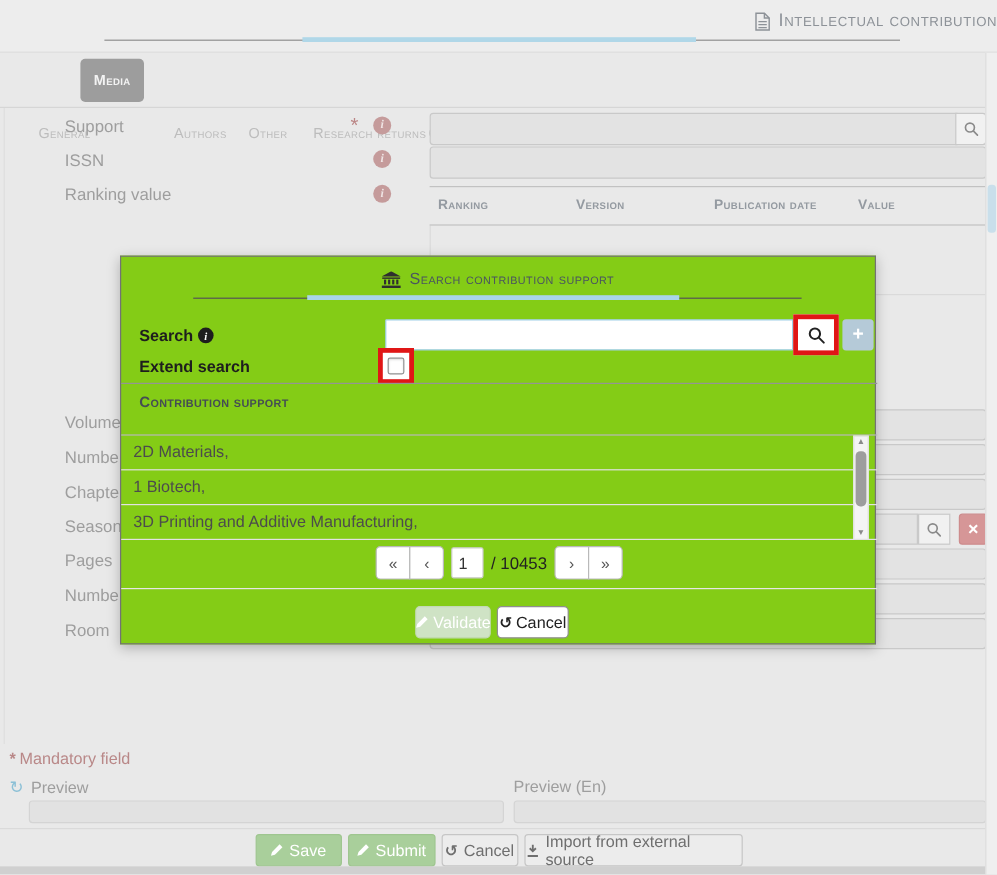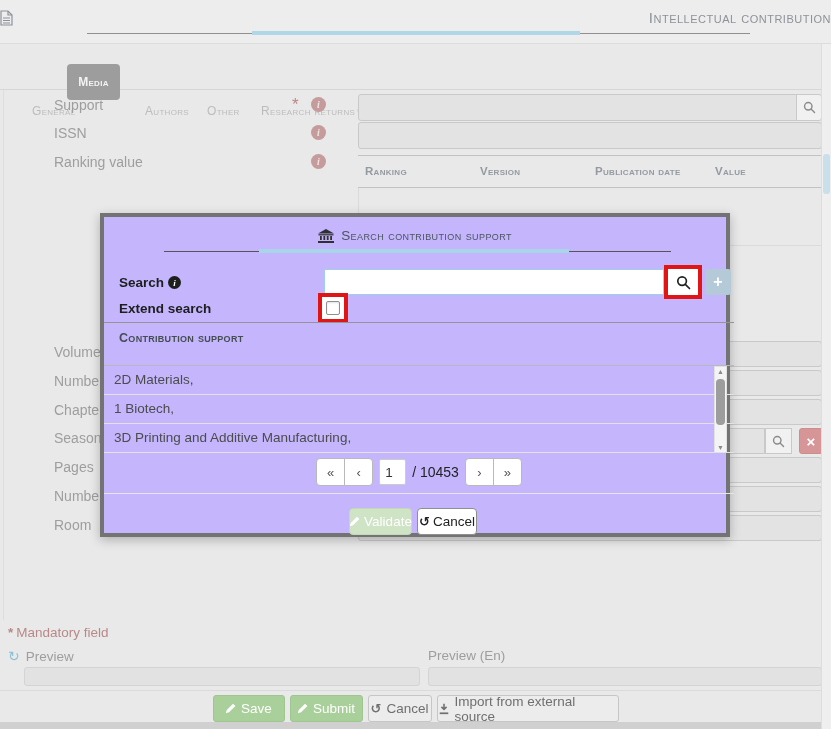--- a/index.html
+++ b/index.html
@@ -6,29 +6,29 @@
   html,body { background:#fff; }
   .page {
     position:relative; width:831px; height:729px; overflow:hidden;
     background:#e9e9e9;
     font-family:"Liberation Sans","DejaVu Sans",sans-serif;
   }
   .sc { font-variant:small-caps; }
 
   
   .app-header { position:absolute; left:0; top:0; width:831px; height:44px; background:#ededed; border-bottom:1px solid #dcdcdc; }
-  .title-wrap { position:absolute; top:9px; left:0; width:100%; display:flex; justify-content:space-between; align-items:center; gap:7px; }
+  .title-wrap { position:absolute; top:9px; left:0; width:100%; display:flex; justify-content:flex-end; align-items:center; gap:7px; }
   .page-title { font-size:15px; color:#8d9298; letter-spacing:.5px; }
   .hr-dark-top { position:absolute; left:87px; top:33px; width:663px; height:1px; background:#8f8f8f; }
   .hr-blue-top { position:absolute; left:252px; top:31px; width:328px; height:4px; background:#b0d7e8; }
 
   
   .tabbar { position:absolute; left:0; top:44px; width:831px; height:46px; border-bottom:1px solid #d6d6d6; }
   .tab { position:absolute; top:60px; font-size:12px; font-weight:400; color:#bcbcbc; letter-spacing:.3px; white-space:nowrap; cursor:default;margin-left:12px; }
-  .tab-active-box { position:absolute; left:67px; top:20px; width:53px; height:36px; background:#9d9d9d; border-radius:4px; display:flex; align-items:center; justify-content:center; }
+  .tab-active-box { position:absolute; left:67px; top:5px; width:53px; height:36px; background:#9d9d9d; border-radius:4px; display:flex; align-items:center; justify-content:center; }
   .tab-active-box span { font-size:12px; font-weight:700; color:#f3f3f3; letter-spacing:.3px; }
 
   .content-left-border { position:absolute; left:3px; top:90px; height:530px; border-left:1px solid #dedede; }
 
   
   .flabel { position:absolute; left:14px; font-size:14px; color:#9e9e9e; white-space:nowrap;margin-left:40px; }
   .req { position:absolute; left:292px; color:#bb8686; font-size:17px; line-height:17px; }
   .info-rose { position:absolute; left:311px; width:15px; height:15px; border-radius:50%;
     background:#c59b9b; color:#efe4e4; font-size:10px; font-weight:700; font-style:italic;
     display:flex; align-items:center; justify-content:center; font-family:"Liberation Serif",serif; }
@@ -55,22 +55,22 @@
   .btn { height:27px; border-radius:3px; font-size:13.5px; display:flex; align-items:center; justify-content:center; gap:5px; cursor:pointer; }
   .btn-green { background:#a9cf9b; border:1px solid #9fc690; color:#fff; }
   .btn-gray  { background:#ececec; border:1px solid #c6c6c6; color:#6f6f6f; }
   .bottom-strip { position:absolute; left:0; top:722px; width:831px; height:7px; background:#d0d0d0; }
 
   
   .page-scroll { position:absolute; left:821px; top:44px; width:10px; height:685px; background:#efefef; border-left:1px solid #ddd; }
   .page-scroll .pthumb { position:absolute; left:1px; top:110px; width:7px; height:40px; background:#c9dfeb; border-radius:3px; }
 
   
-  .modal { position:absolute; left:100px; top:213px; width:630px; height:324px; background:#c4b5fd;
-    border:4px solid #737373; box-shadow:0 3px 10px rgba(0,0,0,.25); z-index:10; }
+  .modal { position:absolute; left:100px; top:213px; width:630px; height:324px; background:#84cc16;
+    border:1px solid #737373; box-shadow:0 3px 10px rgba(0,0,0,.25); z-index:10; }
   .m-title-wrap { position:absolute; top:11px; left:0; width:100%; display:flex; justify-content:center; align-items:center; gap:7px; }
   .m-title { font-size:13.5px; color:#4a5560; letter-spacing:.4px; }
   .m-hr-dark { position:absolute; top:34px; left:60px; width:507px; height:1px; background:#555; }
   .m-hr-blue { position:absolute; top:32px; left:155px; width:310px; height:4px; background:#a9d5e8; }
   .m-label { position:absolute; left:15px; font-size:13.5px; font-weight:700; color:#1e1e1e; }
   .info-dark { position:absolute; left:64px; top:59px; width:13px; height:13px; border-radius:50%; background:#1e1e1e; color:#fff;
     font-size:9px; font-weight:700; font-style:italic; display:flex; align-items:center; justify-content:center; font-family:"Liberation Serif",serif; }
   .m-search-input { position:absolute; left:220px; top:52px; width:340px; height:26px; border:1px solid #9fd0e8; border-radius:1px; background:#fff; padding:0 6px; font-size:13px; outline:none; }
   .red-box { position:absolute; border:4px solid #e01616; background:#fff; display:flex; align-items:center; justify-content:center; }
   .red-box.search { left:560px; top:48px; width:38px; height:34px; color:#222; }

